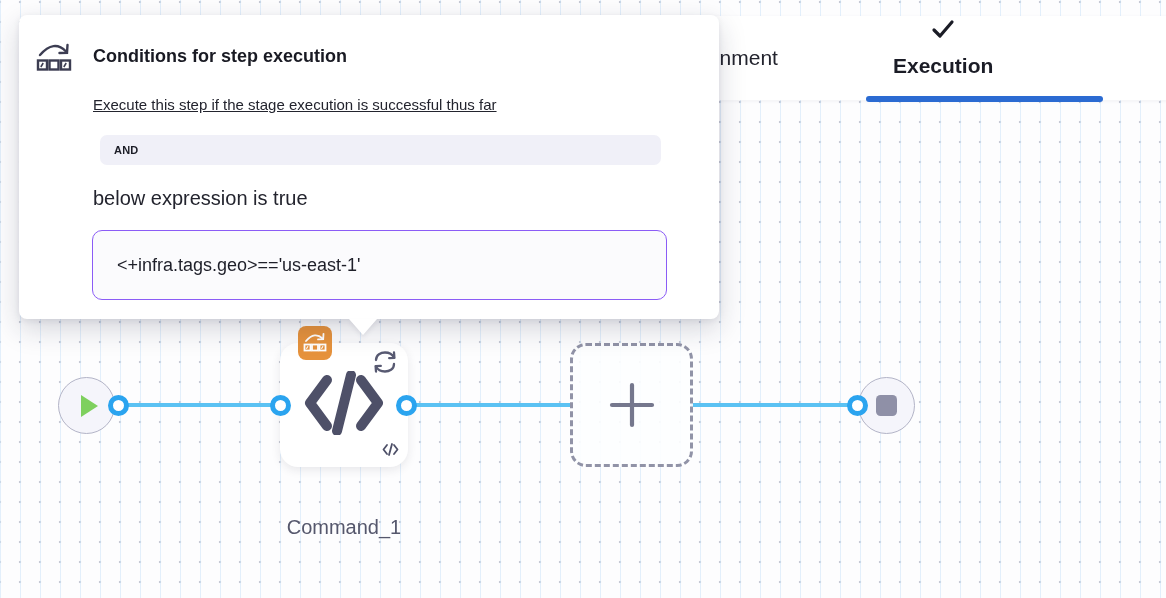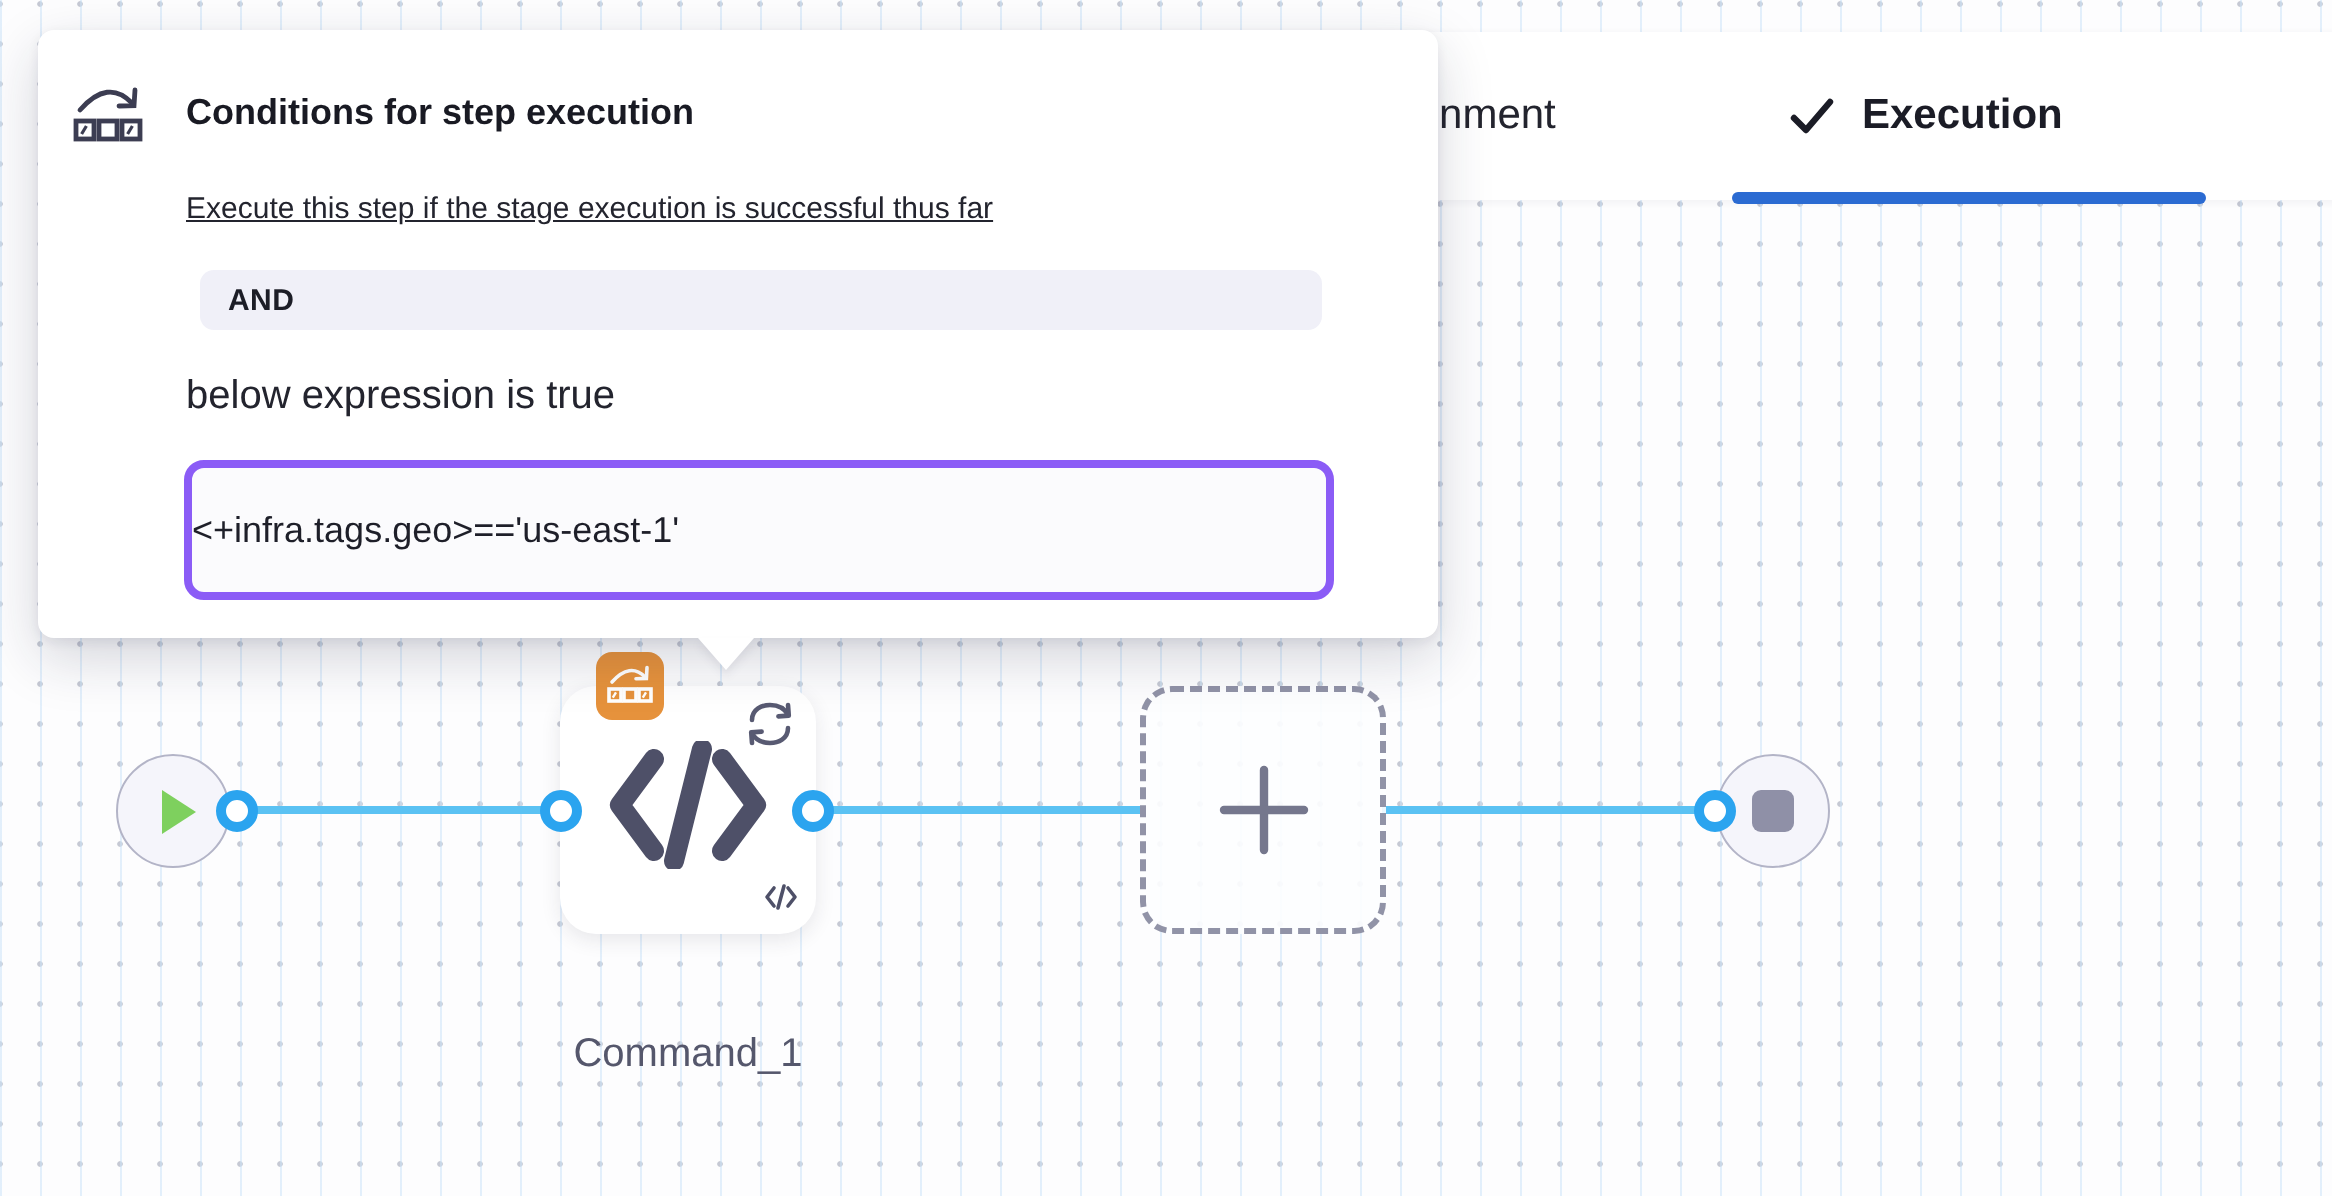--- a/index.html
+++ b/index.html
@@ -19,21 +19,21 @@
   
   .tab-header {
     position: absolute; left: 350px; top: 16px; right: -16px; height: 84px;
     background: #ffffff; border-radius: 12px;
     box-shadow: 0 1px 4px rgba(40,41,61,0.06);
     z-index: 5;
   }
   .tab { position: absolute; top: 0; height: 84px; display: flex; align-items: center; gap: 12px;
          font-size: 21px; color: #23242e; cursor: pointer; }
   .tab-environment { left: 310px; }
-  .tab-execution { left: 543px; font-weight: 700; color: #1b1c26; }
+  .tab-execution { left: 543px; font-weight: 700; color: #1b1c26; flex-direction: column; }
   .tab-check svg { display: block; }
   .tab-underline {
     position: absolute; left: 516px; bottom: -2px; width: 237px; height: 6px;
     background: #2b6bd2; border-radius: 3px;
   }
 
   
   .edge { position: absolute; top: 403px; height: 4px; background: #5bc2f3; z-index: 1; }
   .port {
     position: absolute; width: 21px; height: 21px; border-radius: 50%;
@@ -97,29 +97,29 @@
   .popover-title {
     position: absolute; left: 74px; top: 31px; font-size: 18px; font-weight: 700; color: #191a23;
   }
   .popover-desc {
     position: absolute; left: 74px; top: 81px; font-size: 15px; color: #23242e; text-decoration: underline;
   }
   .operator-chip {
     position: absolute; left: 81px; top: 120px; width: 561px; height: 30px;
     background: #f0f0f8; border-radius: 7px;
     display: flex; align-items: center; padding-left: 14px;
-    font-size: 15px; font-weight: 700; color: #1c1d27; letter-spacing: 0.2px;
+    font-size: 11px; font-weight: 700; color: #1c1d27; letter-spacing: 0.2px;
   }
   .expression-label {
     position: absolute; left: 74px; top: 172px; font-size: 20px; color: #23242e;
   }
   .expression-box {
     position: absolute; left: 73px; top: 215px; width: 575px; height: 70px;
-    background: #fbfbfd; border: 4px solid #8b5cf6; border-radius: 10px;
-    display: flex; align-items: center; 
+    background: #fbfbfd; border: 1px solid #8b5cf6; border-radius: 10px;
+    display: flex; align-items: center; padding-left: 24px;
     font-size: 18px; color: #1e1f29;
   }
 </style>
 </head>
 <body>
 
 <div class="canvas">
 
   <div class="tab-header">
     <div class="tab tab-environment">

